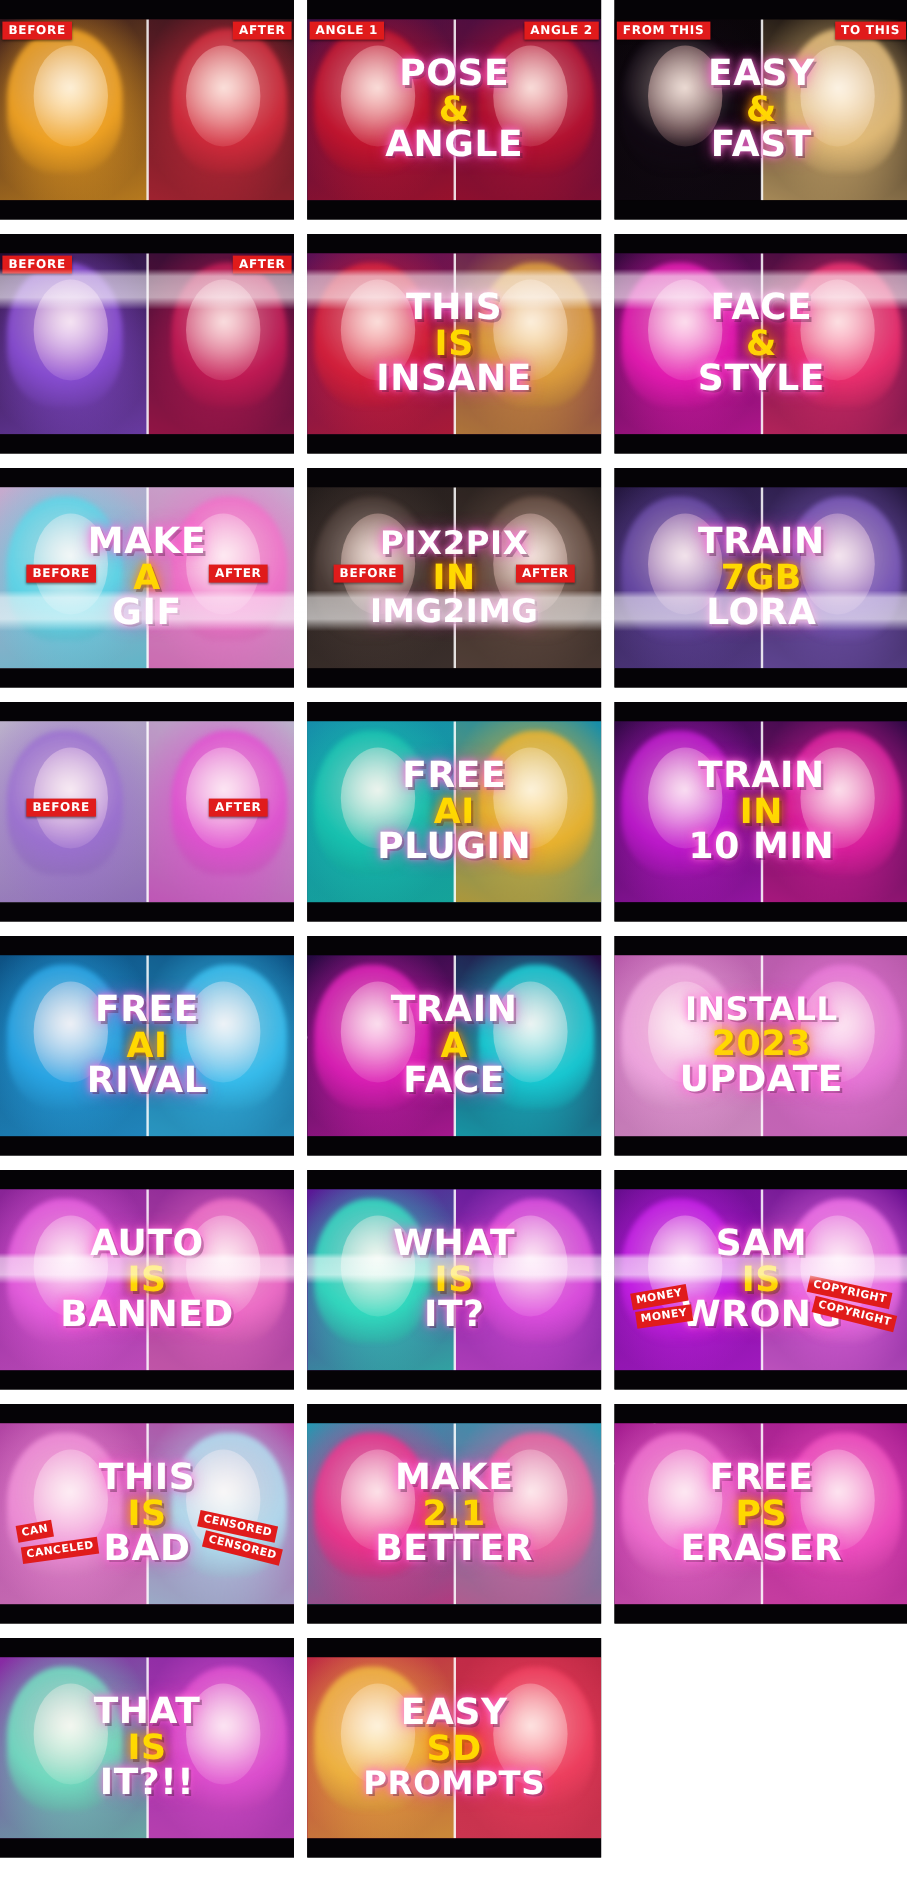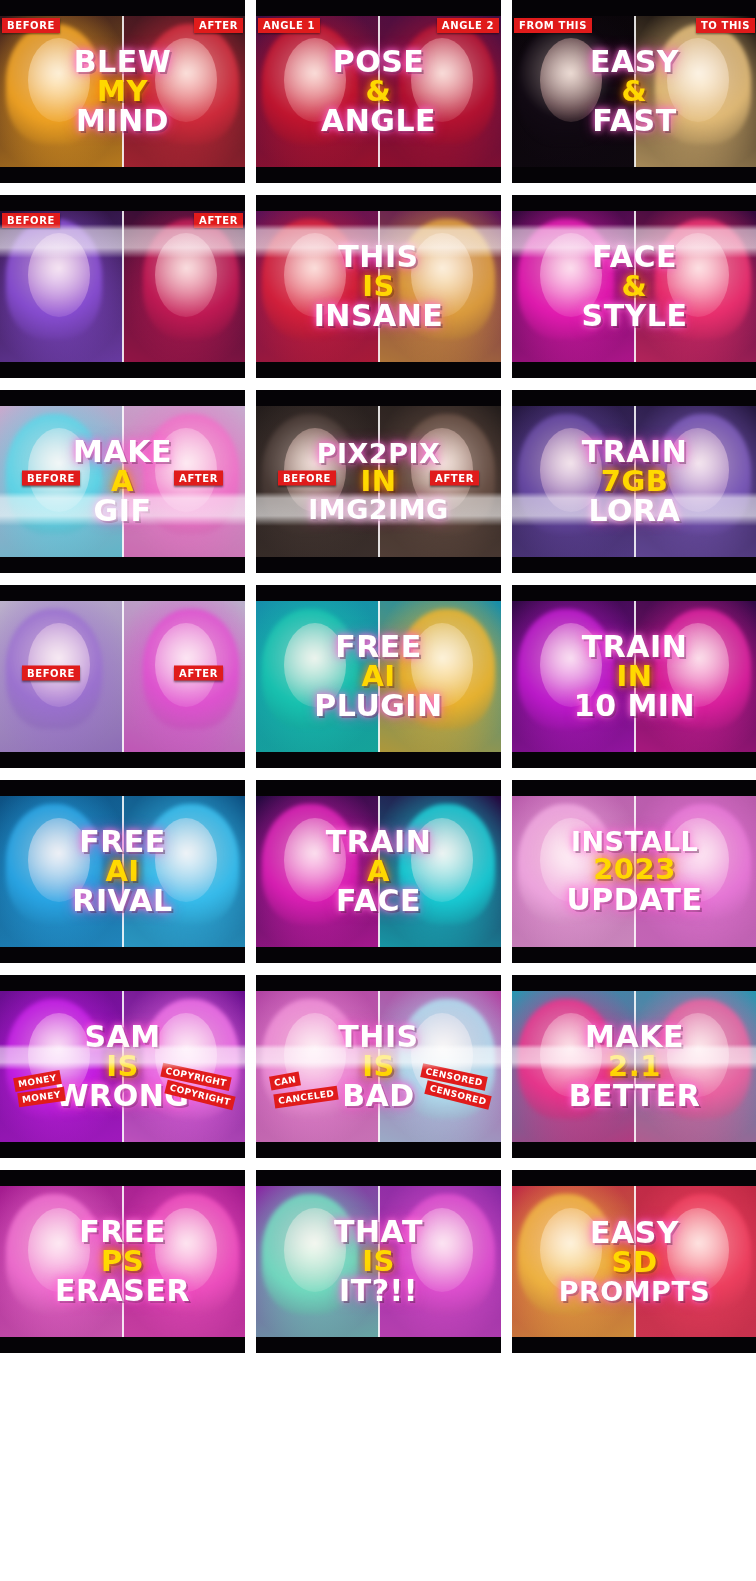--- a/index.html
+++ b/index.html
@@ -147,25 +147,20 @@
         <div class="half l" style="background: radial-gradient(at 45% 45%, rgb(245, 166, 35) 0%, rgba(0, 0, 0, 0.15) 78%), linear-gradient(160deg, rgb(58, 26, 34) 0%, rgb(245, 166, 35) 120%);">
           <div class="hairL" style="background: radial-gradient(circle at 50% 40%, rgba(255, 235, 225, 0.55) 0%, rgb(245, 166, 35) 55%, rgba(0, 0, 0, 0.1) 100%);"></div>
           <div class="face f1" style="background: radial-gradient(circle at 50% 42%, rgba(255, 225, 210, 0.85) 0%, rgba(255, 190, 180, 0.35) 60%, rgba(0, 0, 0, 0) 100%);"></div>
         </div>
         <div class="half r" style="background: radial-gradient(at 55% 45%, rgb(212, 43, 60) 0%, rgba(0, 0, 0, 0.15) 78%), linear-gradient(200deg, rgb(58, 26, 34) 0%, rgb(212, 43, 60) 120%);">
           <div class="hairR" style="background: radial-gradient(circle at 50% 40%, rgba(255, 235, 225, 0.55) 0%, rgb(212, 43, 60) 55%, rgba(0, 0, 0, 0.1) 100%);"></div>
           <div class="face f2" style="background: radial-gradient(circle at 50% 42%, rgba(255, 225, 210, 0.85) 0%, rgba(255, 190, 180, 0.35) 60%, rgba(0, 0, 0, 0) 100%);"></div>
         </div>
         <div class="divider"></div>
       </div>
-      <div class="overlay">
-        <div class="line l1 white">BLEW</div>
-        <div class="line l2">MY</div>
-        <div class="line l3 white">MIND</div>
-      </div>
       <div class="badge tl">BEFORE</div>
       <div class="badge tr">AFTER</div>
     </div>
     <div class="thumb">
       <div class="bar-top"></div>
       <div class="bar-bot"></div>
       <div class="art" style="background: rgb(75, 17, 80);">
         <div class="sparkle" style="left: 154px; top: 110px;"></div>
         <div class="sparkle" style="left: 16px; top: 13px;"></div>
         <div class="sparkle" style="left: 202px; top: 37px;"></div>
@@ -510,20 +505,70 @@
       </div>
       <div class="overlay">
         <div class="line l1 white" style="font-size: 27px;">INSTALL</div>
         <div class="line l2">2023</div>
         <div class="line l3 white">UPDATE</div>
       </div>
     </div>
     <div class="thumb">
       <div class="bar-top"></div>
       <div class="bar-bot"></div>
+      <div class="art" style="background: rgb(160, 42, 176);">
+        <div class="sparkle" style="left: 156px; top: 49px;"></div>
+        <div class="sparkle" style="left: 153px; top: 85px;"></div>
+        <div class="sparkle" style="left: 42px; top: 2px;"></div>
+        <div class="sparkle" style="left: 119px; top: 66px;"></div>
+        <div class="sparkle" style="left: 121px; top: 134px;"></div>
+        <div class="half l" style="background: radial-gradient(at 45% 45%, rgb(232, 96, 224) 0%, rgba(0, 0, 0, 0.15) 78%), linear-gradient(160deg, rgb(160, 42, 176) 0%, rgb(232, 96, 224) 120%);">
+          <div class="hairL" style="background: radial-gradient(circle at 50% 40%, rgba(255, 235, 225, 0.55) 0%, rgb(232, 96, 224) 55%, rgba(0, 0, 0, 0.1) 100%);"></div>
+          <div class="face f1" style="background: radial-gradient(circle at 50% 42%, rgba(255, 225, 210, 0.85) 0%, rgba(255, 190, 180, 0.35) 60%, rgba(0, 0, 0, 0) 100%);"></div>
+        </div>
+        <div class="half r" style="background: radial-gradient(at 55% 45%, rgb(240, 112, 200) 0%, rgba(0, 0, 0, 0.15) 78%), linear-gradient(200deg, rgb(160, 42, 176) 0%, rgb(240, 112, 200) 120%);">
+          <div class="hairR" style="background: radial-gradient(circle at 50% 40%, rgba(255, 235, 225, 0.55) 0%, rgb(240, 112, 200) 55%, rgba(0, 0, 0, 0.1) 100%);"></div>
+          <div class="face f2" style="background: radial-gradient(circle at 50% 42%, rgba(255, 225, 210, 0.85) 0%, rgba(255, 190, 180, 0.35) 60%, rgba(0, 0, 0, 0) 100%);"></div>
+        </div>
+        <div class="divider"></div>
+      </div>
+      <div class="overlay">
+        <div class="line l1 white">AUTO</div>
+        <div class="line l2">IS</div>
+        <div class="line l3 white">BANNED</div>
+      </div>
+    </div>
+    <div class="thumb">
+      <div class="bar-top"></div>
+      <div class="bar-bot"></div>
+      <div class="art" style="background: rgb(106, 26, 176);">
+        <div class="sparkle" style="left: 89px; top: 18px;"></div>
+        <div class="sparkle" style="left: 116px; top: 135px;"></div>
+        <div class="sparkle" style="left: 123px; top: 18px;"></div>
+        <div class="sparkle" style="left: 181px; top: 83px;"></div>
+        <div class="sparkle" style="left: 11px; top: 127px;"></div>
+        <div class="half l" style="background: radial-gradient(at 45% 45%, rgb(48, 224, 192) 0%, rgba(0, 0, 0, 0.15) 78%), linear-gradient(160deg, rgb(106, 26, 176) 0%, rgb(48, 224, 192) 120%);">
+          <div class="hairL" style="background: radial-gradient(circle at 50% 40%, rgba(255, 235, 225, 0.55) 0%, rgb(48, 224, 192) 55%, rgba(0, 0, 0, 0.1) 100%);"></div>
+          <div class="face f1" style="background: radial-gradient(circle at 50% 42%, rgba(255, 225, 210, 0.85) 0%, rgba(255, 190, 180, 0.35) 60%, rgba(0, 0, 0, 0) 100%);"></div>
+        </div>
+        <div class="half r" style="background: radial-gradient(at 55% 45%, rgb(224, 80, 224) 0%, rgba(0, 0, 0, 0.15) 78%), linear-gradient(200deg, rgb(106, 26, 176) 0%, rgb(224, 80, 224) 120%);">
+          <div class="hairR" style="background: radial-gradient(circle at 50% 40%, rgba(255, 235, 225, 0.55) 0%, rgb(224, 80, 224) 55%, rgba(0, 0, 0, 0.1) 100%);"></div>
+          <div class="face f2" style="background: radial-gradient(circle at 50% 42%, rgba(255, 225, 210, 0.85) 0%, rgba(255, 190, 180, 0.35) 60%, rgba(0, 0, 0, 0) 100%);"></div>
+        </div>
+        <div class="divider"></div>
+      </div>
+      <div class="overlay">
+        <div class="line l1 white">WHAT</div>
+        <div class="line l2">IS</div>
+        <div class="line l3 white">IT?</div>
+      </div>
+    </div>
+    <div class="thumb">
+      <div class="bar-top"></div>
+      <div class="bar-bot"></div>
       <div class="art" style="background: rgb(122, 16, 168);">
         <div class="sparkle" style="left: 38px; top: 37px;"></div>
         <div class="sparkle" style="left: 199px; top: 131px;"></div>
         <div class="sparkle" style="left: 156px; top: 135px;"></div>
         <div class="sparkle" style="left: 96px; top: 117px;"></div>
         <div class="sparkle" style="left: 54px; top: 92px;"></div>
         <div class="half l" style="background: radial-gradient(at 45% 45%, rgb(200, 32, 232) 0%, rgba(0, 0, 0, 0.15) 78%), linear-gradient(160deg, rgb(122, 16, 168) 0%, rgb(200, 32, 232) 120%);">
           <div class="hairL" style="background: radial-gradient(circle at 50% 40%, rgba(255, 235, 225, 0.55) 0%, rgb(200, 32, 232) 55%, rgba(0, 0, 0, 0.1) 100%);"></div>
           <div class="face f1" style="background: radial-gradient(circle at 50% 42%, rgba(255, 225, 210, 0.85) 0%, rgba(255, 190, 180, 0.35) 60%, rgba(0, 0, 0, 0) 100%);"></div>
         </div>

